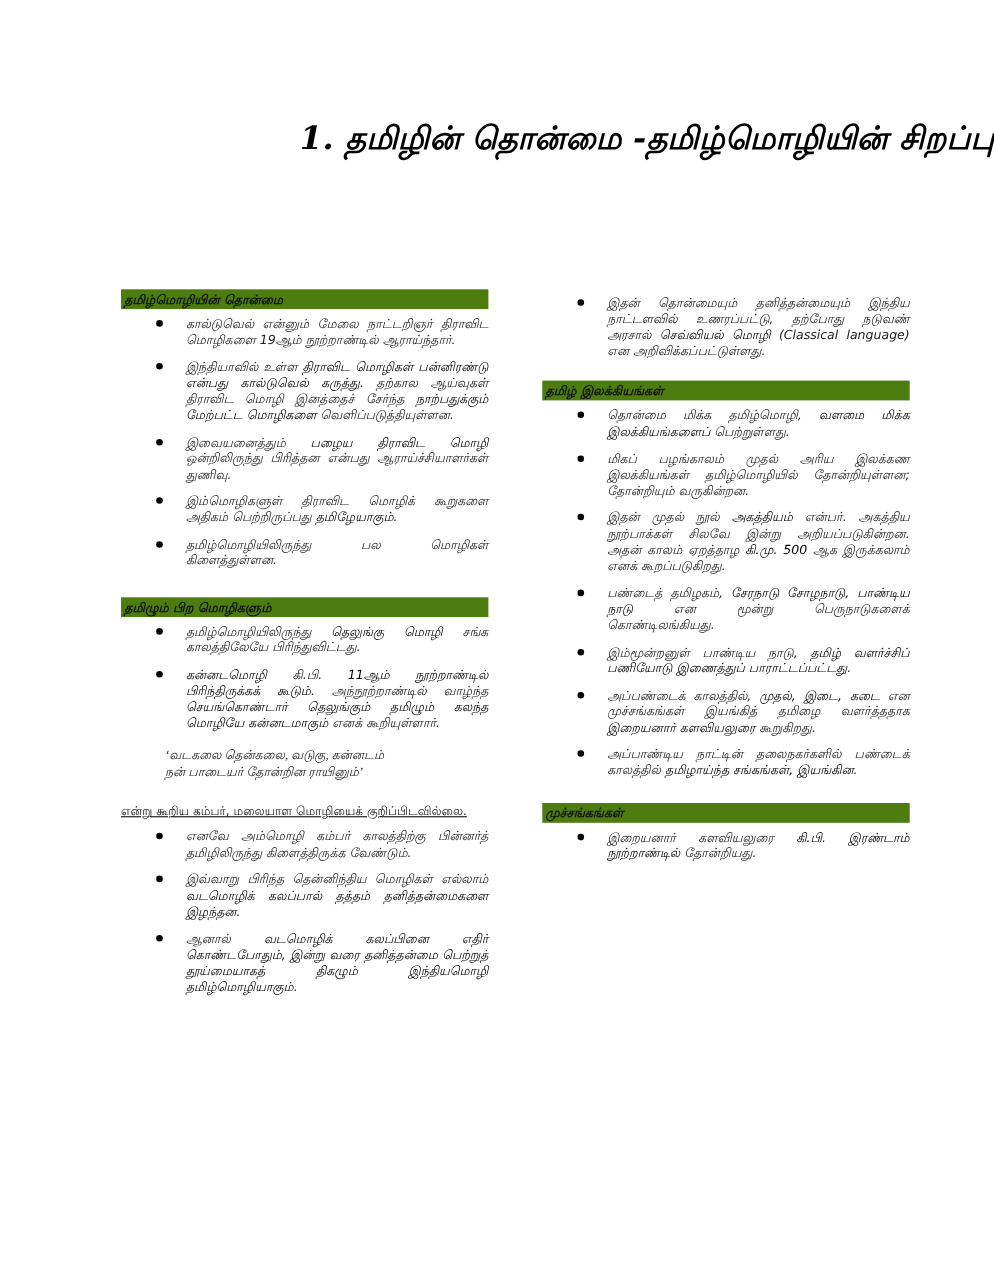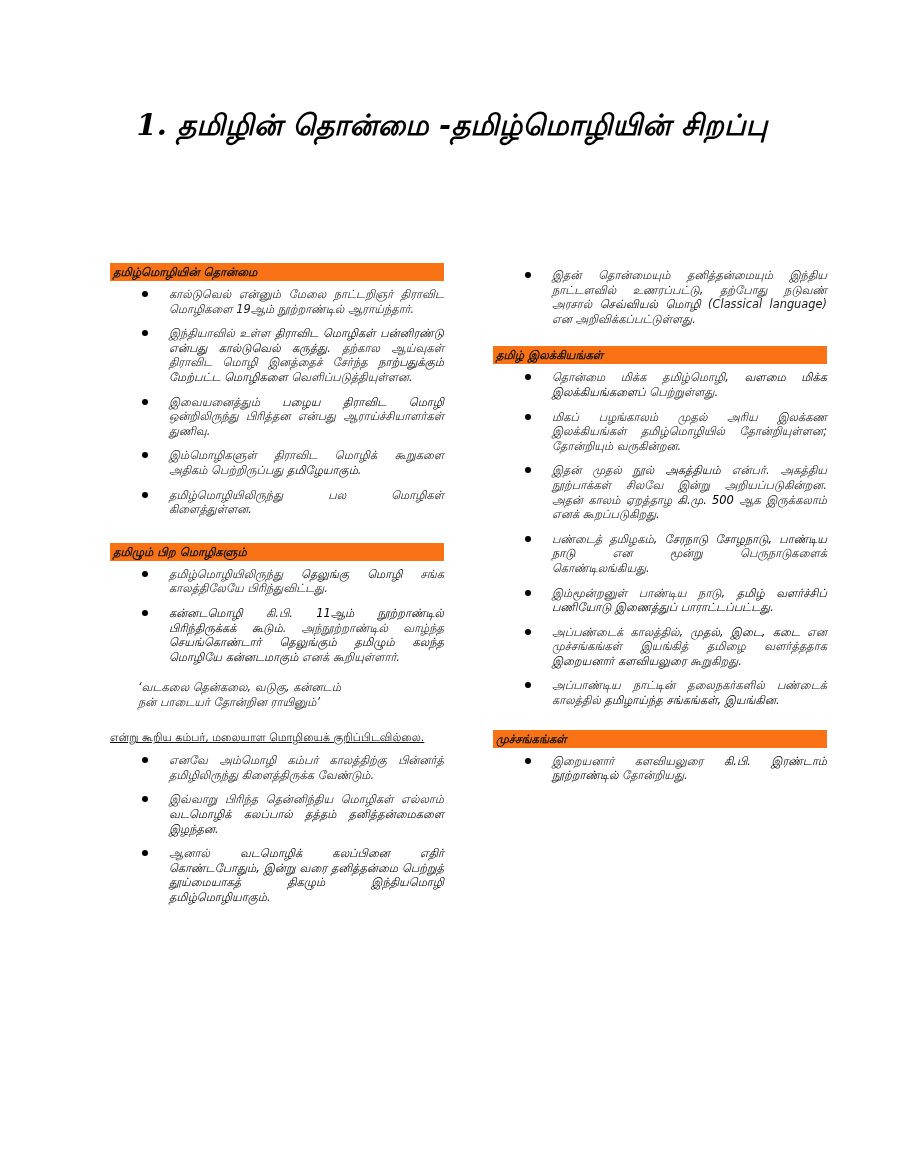--- a/index.html
+++ b/index.html
@@ -1,42 +1,42 @@
 <!DOCTYPE html>
 <html><head>
   <meta charset="utf-8">
   <style>
     html, body { margin: 0; padding: 0; }
     body {
       width: 904px; height: 1150px; background: #ffffff; position: relative; overflow: hidden;
       font-family: "DejaVu Sans", "Liberation Sans", sans-serif; color: #111;
     }
     .title {
-      position: absolute; left: 0; top: 108px; width: 904px; text-align: center;
+      position: absolute; left: 0; top: 108px; width: 904px; text-align: right;
       font-family: "DejaVu Serif", "Liberation Serif", serif; font-weight: bold; font-style: italic;
       font-size: 29px; letter-spacing: 0.2px; color: #000;
     }
     .col { position: absolute; width: 334px; }
     .col-left { left: 110px; top: 263px; }
     .col-right { left: 493px; top: 268px; }
     .sec-head {
-      background: #f97316; font-weight: bold; font-style: italic; font-size: 11.5px;
+      background: #4d7c0f; font-weight: bold; font-style: italic; font-size: 11.5px;
       padding: 2px 3px; height: 14px; line-height: 14px; margin-bottom: 6px;
     }
     ul.bl { list-style: none; margin: 0; padding: 0; }
     ul.bl li {
       position: relative; padding-left: 59px; font-size: 11.4px; line-height: 14.6px;
       text-align: justify; font-style: italic; margin-bottom: 10px; color: #222;
     }
     ul.bl li .dot {
       position: absolute; left: 32px; top: 4px; width: 6px; height: 6px; border-radius: 50%; background: #000;
     }
     b { font-weight: normal; color: #000; }
     .quote {
-      font-size: 11.4px; line-height: 15px; font-style: italic; margin: 16px 0 0 28px; color: #222;
+      font-size: 11.4px; line-height: 15px; font-style: italic; margin: 16px 0 0 40px; color: #222; font-family: Liberation Serif, serif;
     }
     .para {
       font-size: 11px; line-height: 15px; text-align: justify; margin: 20px 0 8px 0; color: #111; text-decoration: underline;
     }
     .gap { height: 16px; }
   </style>
 </head>
 <body>
 
 <div class="title">1. தமிழின் தொன்மை -தமிழ்மொழியின் சிறப்பு</div>

